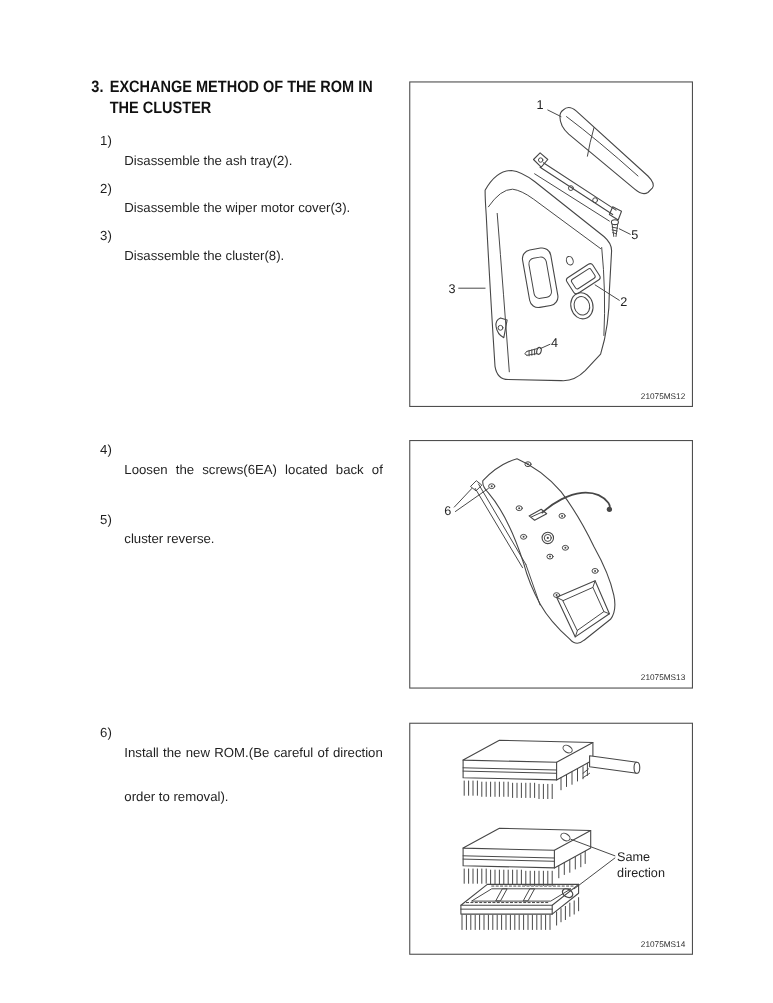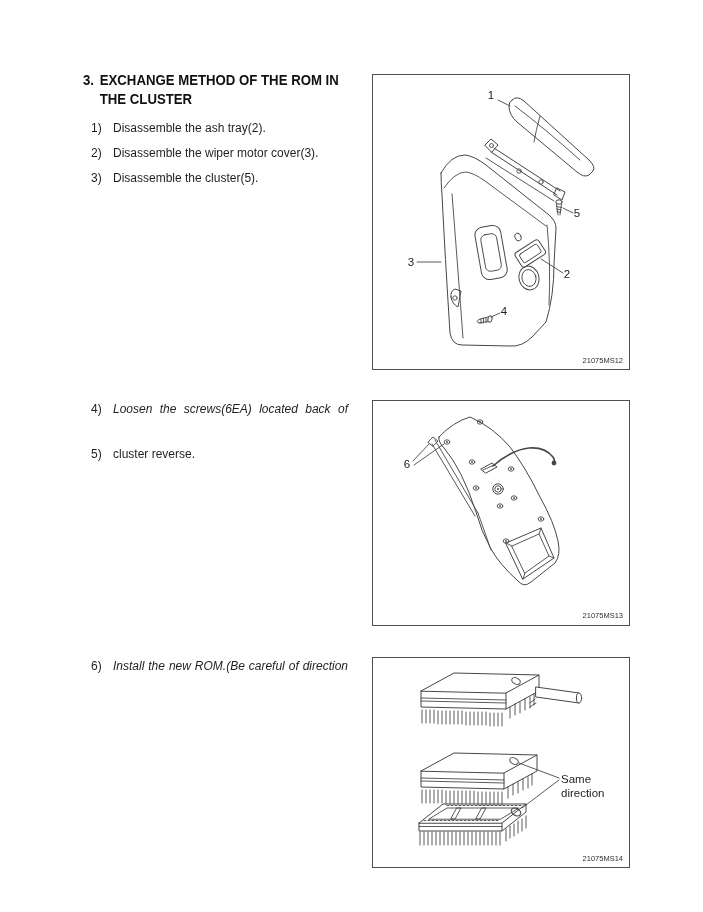--- a/index.html
+++ b/index.html
@@ -12,22 +12,22 @@
     font-weight:bold;font-size:15px;line-height:19px;color:#111;
     transform:scaleX(0.88);transform-origin:left top;white-space:nowrap;
   }
   .heading-num{flex:0 0 19px;}
   .steps{position:absolute;left:91px;width:257px;font-size:12px;line-height:20px;}
   .steps-a{top:118px;}
   .steps-b{top:399px;}
   .steps-c{top:656px;}
   .step{display:flex;margin-bottom:5px;}
   .step-num{flex:0 0 22px;}
-  .step-body{flex:1;min-width:0;}
-  .jline{text-align:justify;font-style:italic;}
+  .step-body{flex:1;min-width:0;margin-top:18px;}
+  .jline{text-align:justify;}
   .jline::after{content:"";display:inline-block;width:100%;height:0;}
   .figure{
     position:absolute;left:372px;background:#fff;border:1px solid #4f4f4f;
   }
   .fig1{top:74px;width:256px;height:294px;}
   .fig2{top:400px;width:256px;height:224px;}
   .fig3{top:657px;width:256px;height:209px;text-align:center;}
   svg{display:block;}
   svg path, svg rect, svg ellipse, svg circle, svg line{
     fill:none;stroke:#474747;stroke-width:1;stroke-linecap:round;stroke-linejoin:round;
@@ -65,21 +65,21 @@
   </div>
   <div class="step">
     <div class="step-num">2)</div>
     <div class="step-body">
       <div>Disassemble the wiper motor cover(3).</div>
     </div>
   </div>
   <div class="step">
     <div class="step-num">3)</div>
     <div class="step-body">
-      <div>Disassemble the cluster(5).</div>
+      <div>Disassemble the cluster(8).</div>
     </div>
   </div>
 </div>
 
 <div class="steps steps-b">
   <div class="step">
     <div class="step-num">4)</div>
     <div class="step-body">
       <div class="jline">Loosen the screws(6EA) located back of</div>
     </div>
@@ -90,20 +90,21 @@
       <div>cluster reverse.</div>
     </div>
   </div>
 </div>
 
 <div class="steps steps-c">
   <div class="step">
     <div class="step-num">6)</div>
     <div class="step-body">
       <div class="jline">Install the new ROM.(Be careful of direction</div>
+      <div>order to removal).</div>
     </div>
   </div>
 </div>
 
 <div class="figure fig1">
   <svg width="256" height="294" viewBox="0 0 256 294">
     <g>
       <path d="M68,98 Q78,80 92,80 Q101,81 113,90 L176,140 Q183,146 183,153 L181,189 Q181,221 173,247 L159,262 Q149,272 137,271 L89,270 Q79,270 77,258 Q72,180 69,120 Q68,106 68,98 Z"></path>
       <path class="thin" d="M71,113 Q82,97 93,97 Q101,98 112,106 L173,151"></path>
       <path class="thin" d="M79,119 Q85,195 90,263"></path>

